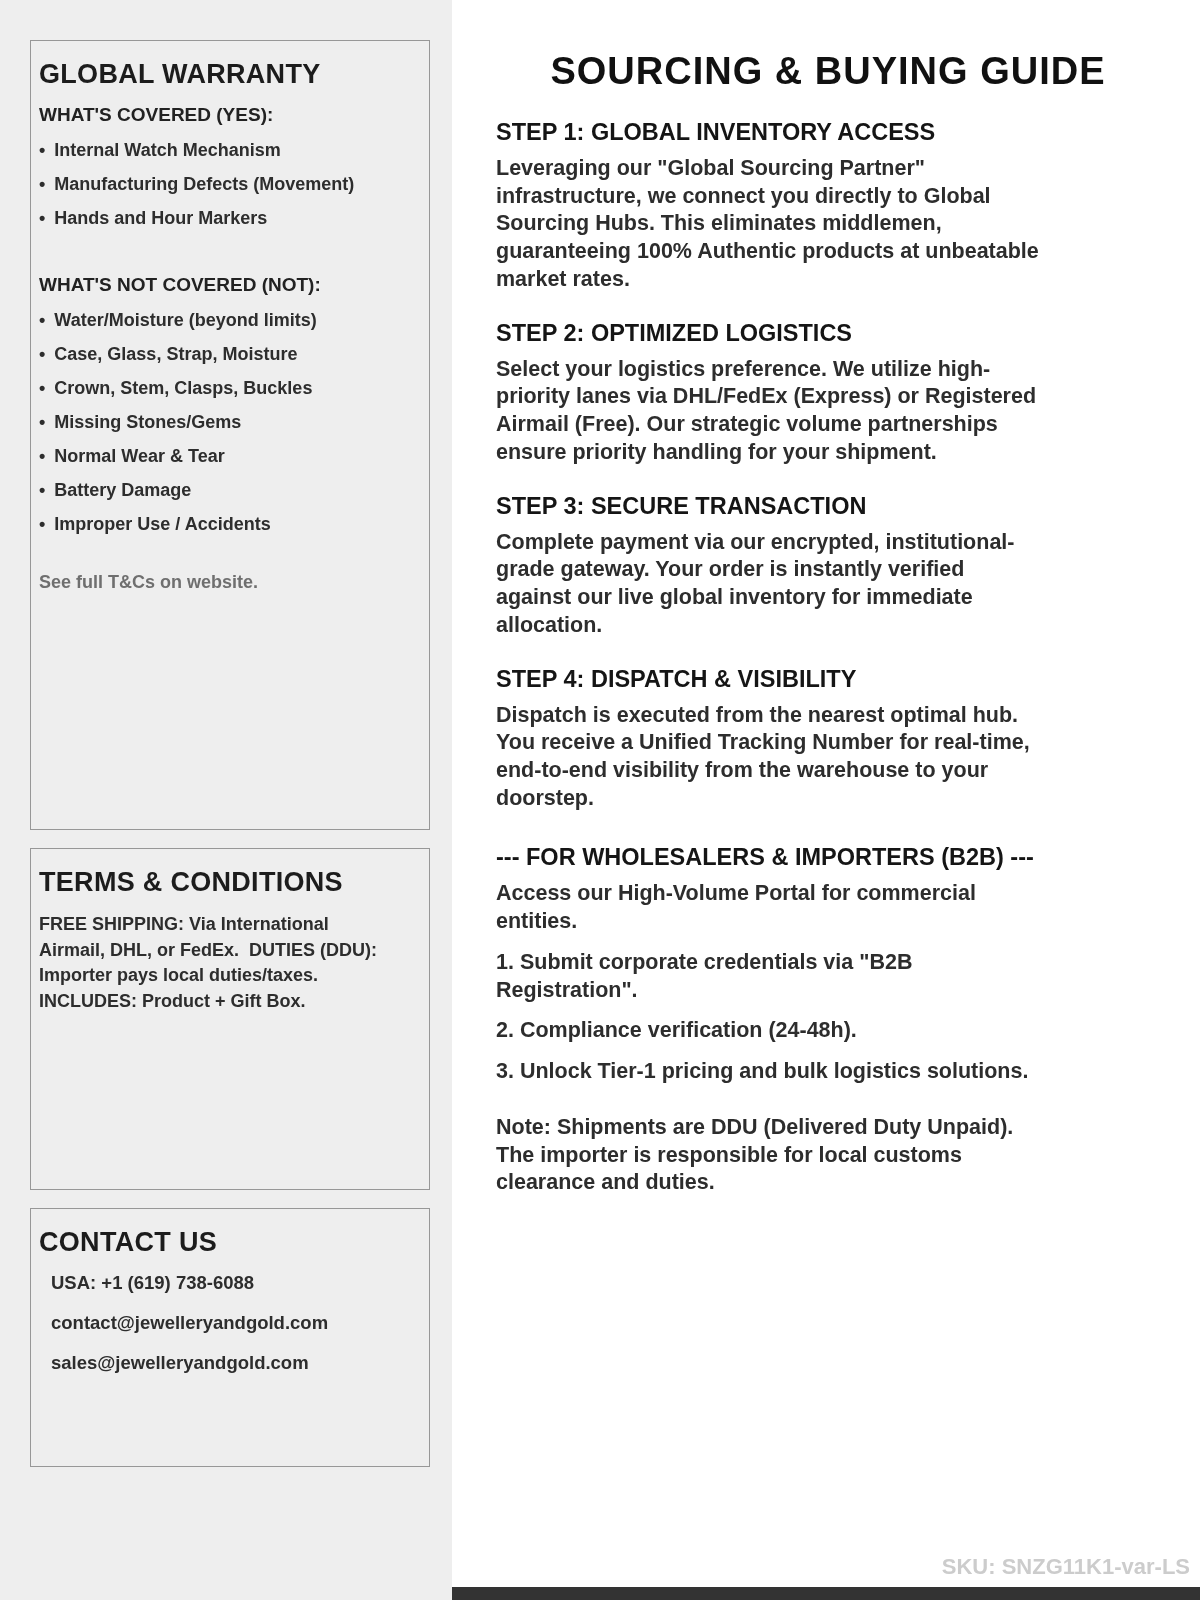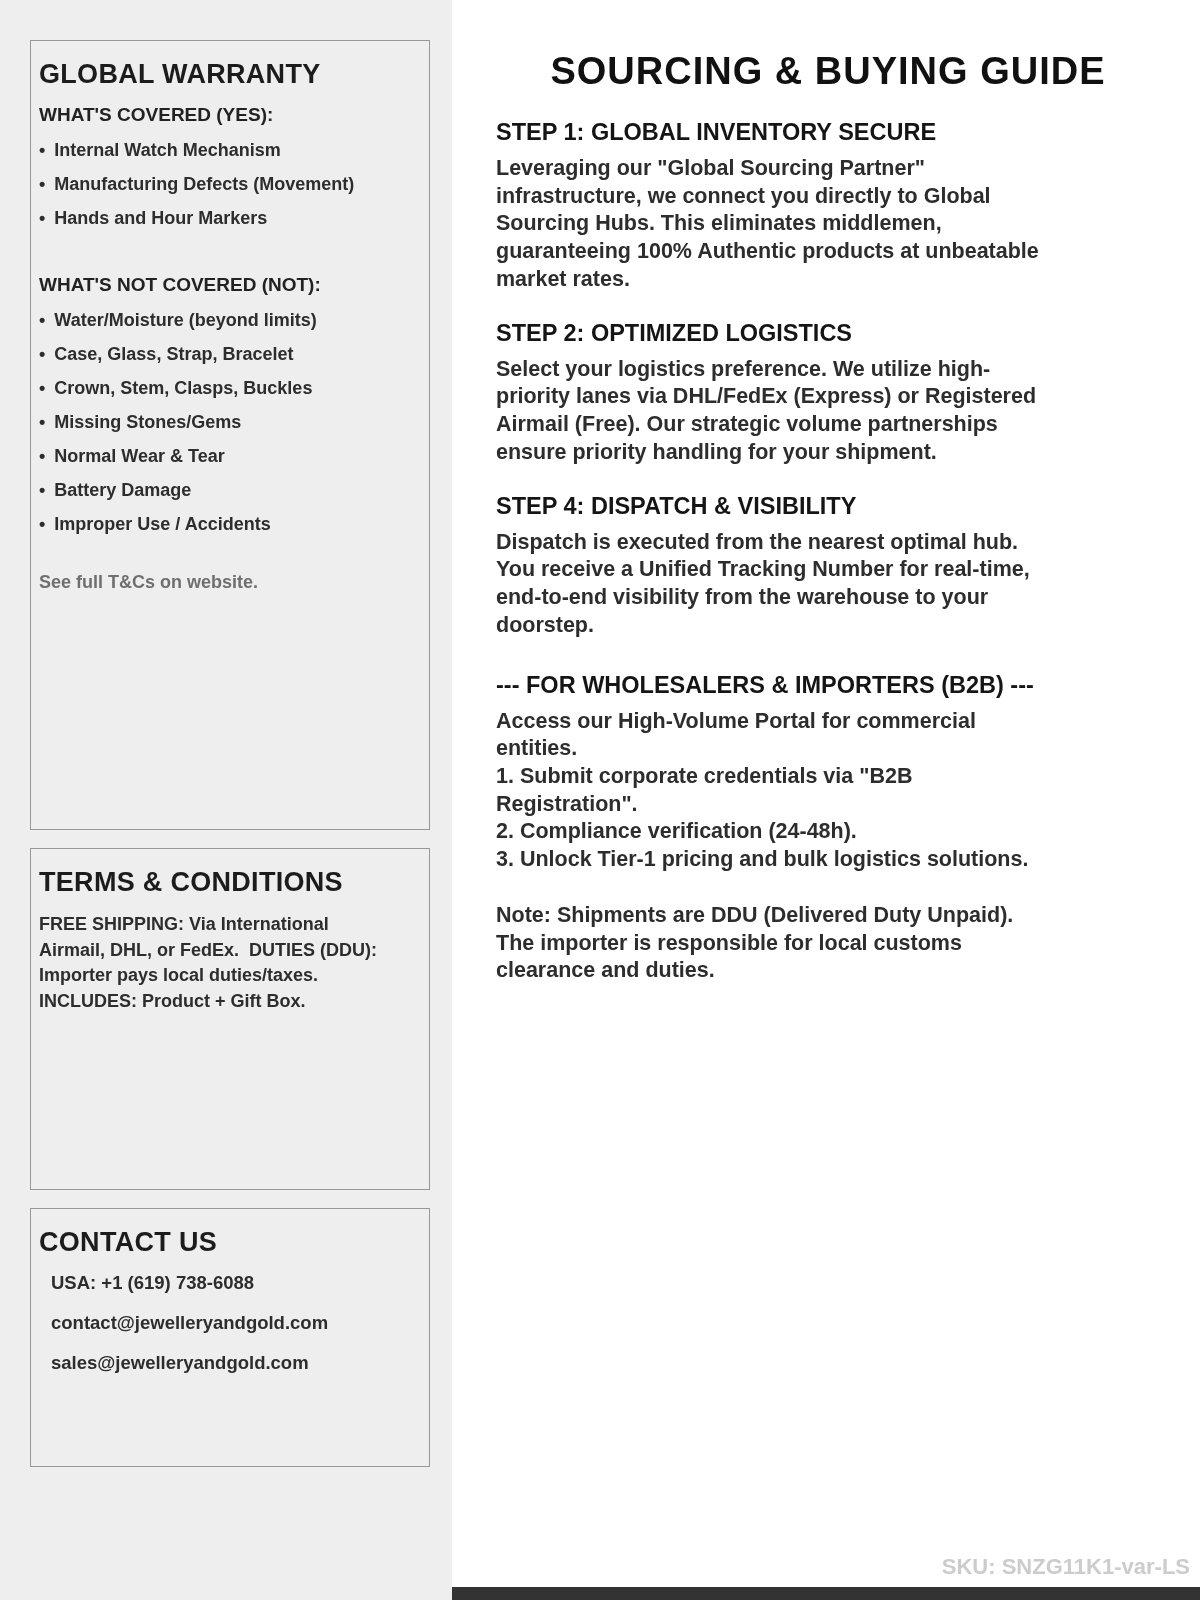--- a/index.html
+++ b/index.html
@@ -97,21 +97,21 @@
   }
   .step-body {
     font-size: 21.5px;
     font-weight: 600;
     color: #2d2d2d;
     line-height: 1.29;
     max-width: 548px;
     margin: 0;
   }
   .b2b-heading { margin-top: 32px; }
-  .b2b-item { }
+  .b2b-item { margin-top: 13px; }
   .note { margin-top: 28px; }
 
   .sku {
     position: absolute;
     right: 10px;
     bottom: 20px;
     font-size: 22px;
     font-weight: 700;
     color: #cccccc;
   }
@@ -131,21 +131,21 @@
 
   <section class="box box-warranty">
     <h2 class="box-title">GLOBAL WARRANTY</h2>
     <h3 class="sub-title">WHAT'S COVERED (YES):</h3>
     <div class="bullet">Internal Watch Mechanism</div>
     <div class="bullet">Manufacturing Defects (Movement)</div>
     <div class="bullet">Hands and Hour Markers</div>
 
     <h3 class="sub-title list-gap">WHAT'S NOT COVERED (NOT):</h3>
     <div class="bullet">Water/Moisture (beyond limits)</div>
-    <div class="bullet">Case, Glass, Strap, Bracelet</div>
+    <div class="bullet">Case, Glass, Strap, Moisture</div>
     <div class="bullet">Crown, Stem, Clasps, Buckles</div>
     <div class="bullet">Missing Stones/Gems</div>
     <div class="bullet">Normal Wear &amp; Tear</div>
     <div class="bullet">Battery Damage</div>
     <div class="bullet">Improper Use / Accidents</div>
 
     <div class="footnote">See full T&amp;Cs on website.</div>
   </section>
 
   <section class="box box-terms">
@@ -160,29 +160,33 @@
     <p class="contact-line">sales@jewelleryandgold.com</p>
   </section>
 
 </aside>
 
 <main class="main">
 
   <h1 class="main-title">SOURCING &amp; BUYING GUIDE</h1>
 
   <section>
-    <h2 class="step-heading">STEP 1: GLOBAL INVENTORY SECURE</h2>
+    <h2 class="step-heading">STEP 1: GLOBAL INVENTORY ACCESS</h2>
     <p class="step-body">Leveraging our "Global Sourcing Partner" infrastructure, we connect you directly to Global Sourcing Hubs. This eliminates middlemen, guaranteeing 100% Authentic products at unbeatable market rates.</p>
   </section>
 
   <section>
     <h2 class="step-heading">STEP 2: OPTIMIZED LOGISTICS</h2>
     <p class="step-body">Select your logistics preference. We utilize high-priority lanes via DHL/FedEx (Express) or Registered Airmail (Free). Our strategic volume partnerships ensure priority handling for your shipment.</p>
   </section>
 
+  <section>
+    <h2 class="step-heading">STEP 3: SECURE TRANSACTION</h2>
+    <p class="step-body">Complete payment via our encrypted, institutional-grade gateway. Your order is instantly verified against our live global inventory for immediate allocation.</p>
+  </section>
 
   <section>
     <h2 class="step-heading">STEP 4: DISPATCH &amp; VISIBILITY</h2>
     <p class="step-body">Dispatch is executed from the nearest optimal hub. You receive a Unified Tracking Number for real-time, end-to-end visibility from the warehouse to your doorstep.</p>
   </section>
 
   <section>
     <h2 class="step-heading b2b-heading">--- FOR WHOLESALERS &amp; IMPORTERS (B2B) ---</h2>
     <p class="step-body">Access our High-Volume Portal for commercial entities.</p>
     <p class="step-body b2b-item">1. Submit corporate credentials via "B2B Registration".</p>

